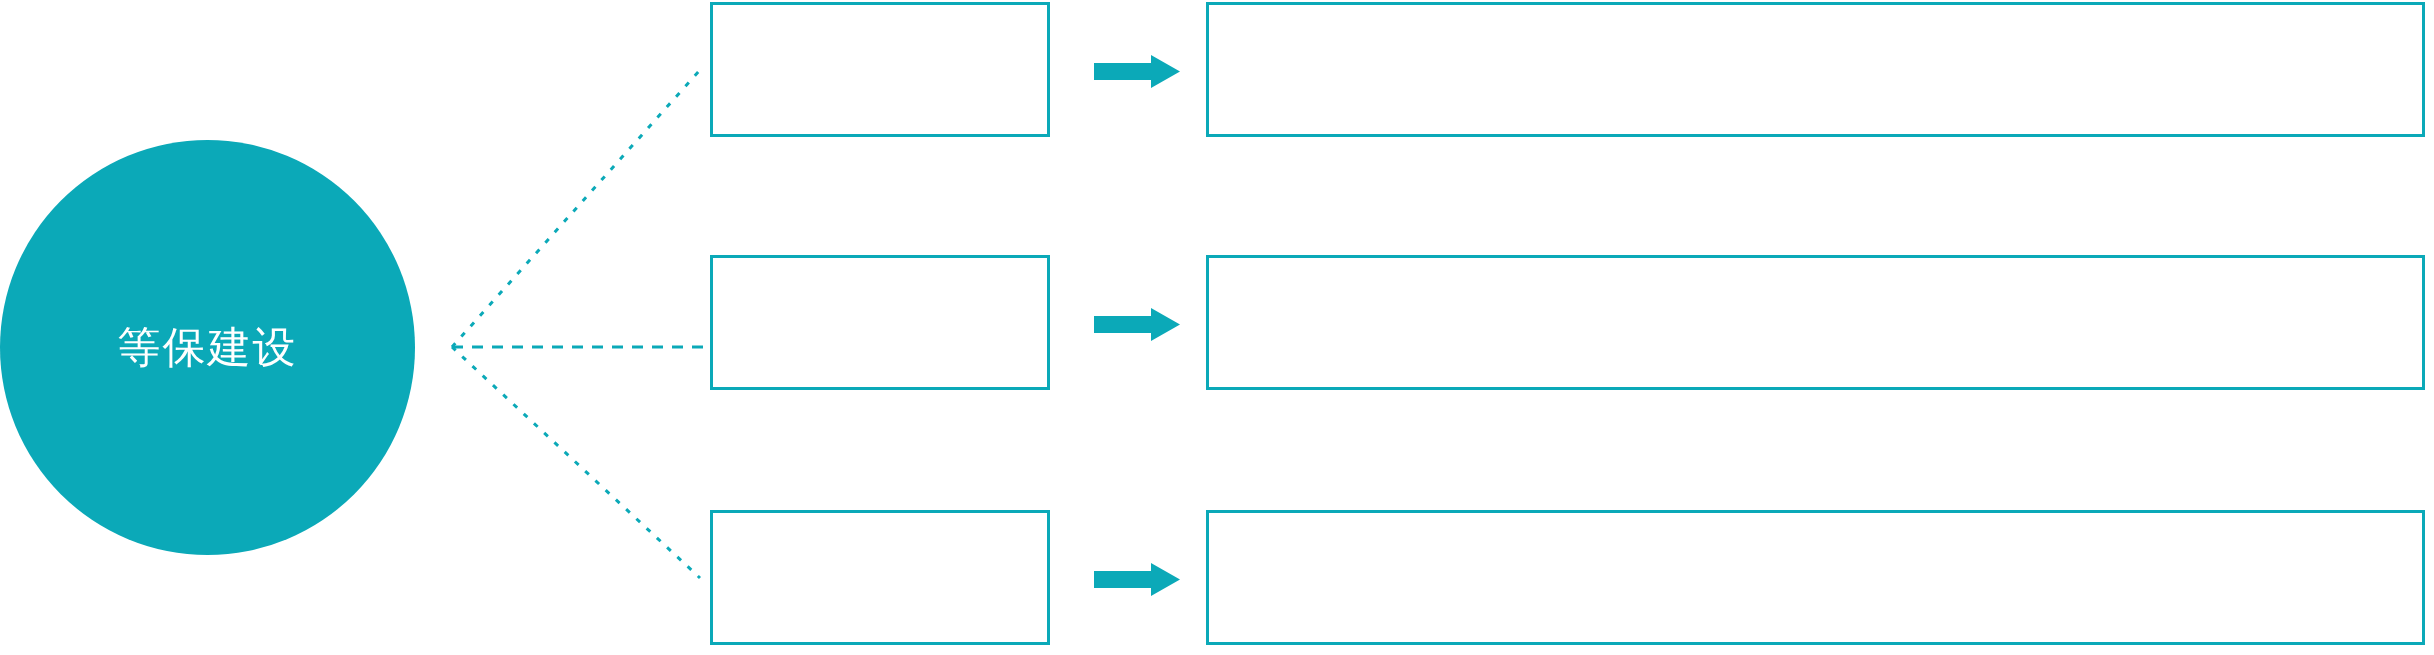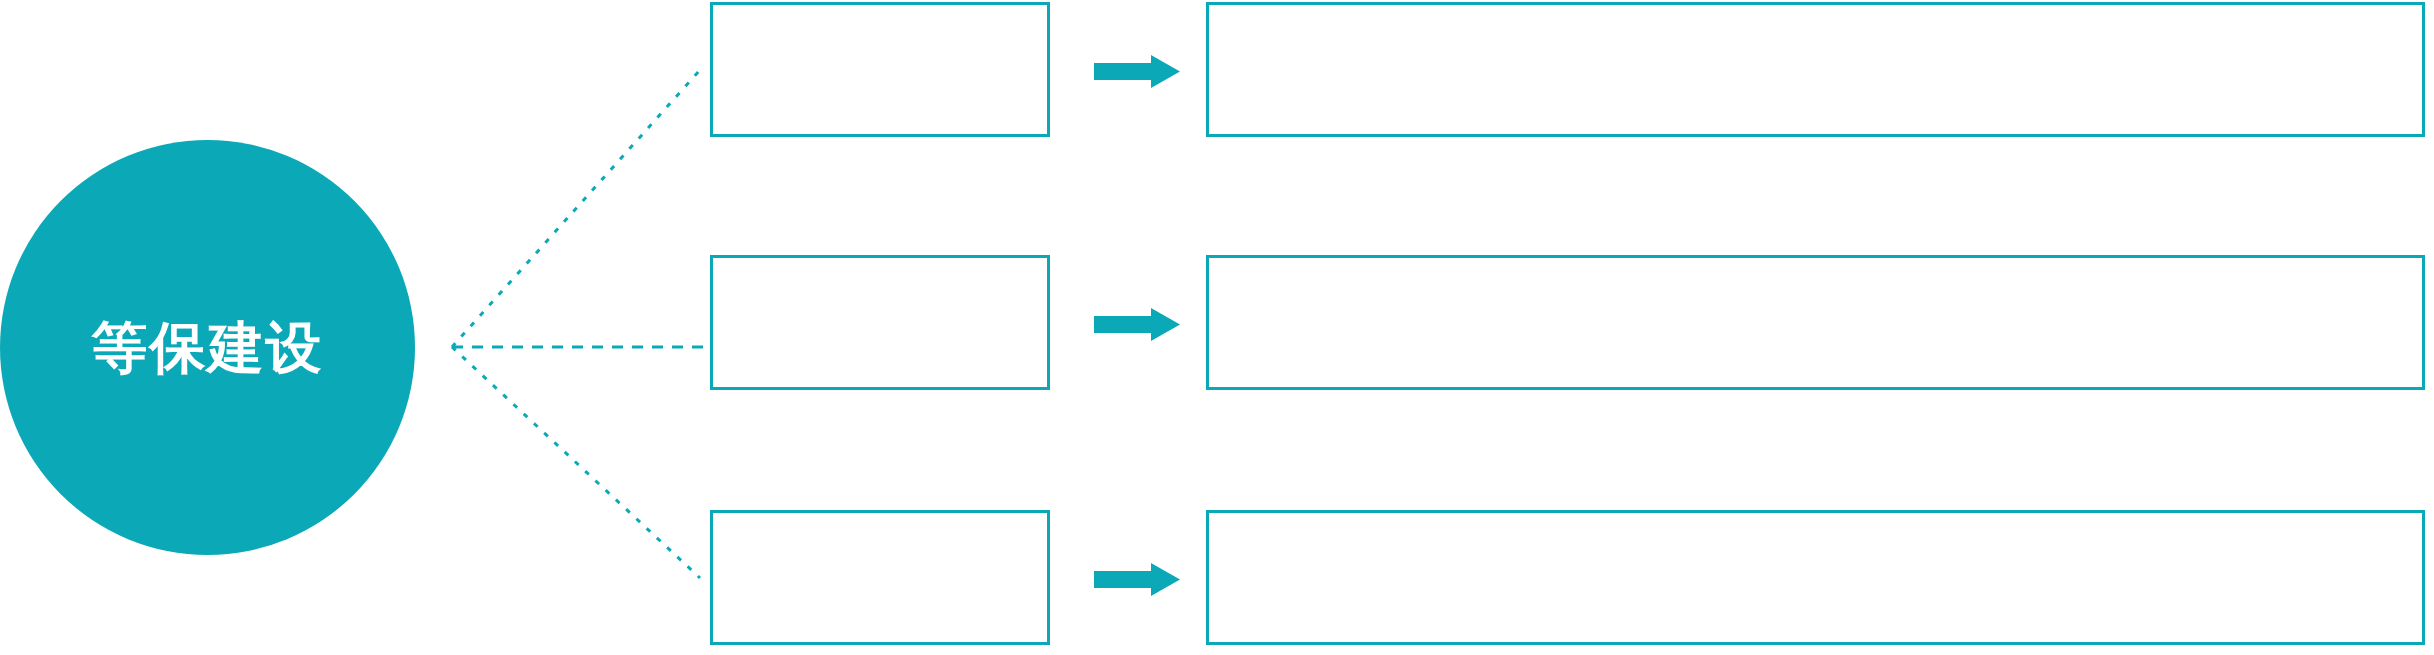--- a/index.html
+++ b/index.html
@@ -26,24 +26,24 @@
     border-radius: 50%;
     background: #0BA9B8;
     display: flex;
     flex-direction: column;
     align-items: center;
     justify-content: center;
     box-sizing: border-box;
   }
   .hub-line {
     color: #ffffff;
-    font-size: 56px;
+    font-size: 43px;
     line-height: 1.32;
     letter-spacing: 2px;
-    font-weight: 700;
+    font-weight: 400;
     white-space: nowrap;
     text-align: left;
   }
 
   
   .connectors {
     position: absolute;
     left: 0;
     top: 0;
     width: 2434px;

